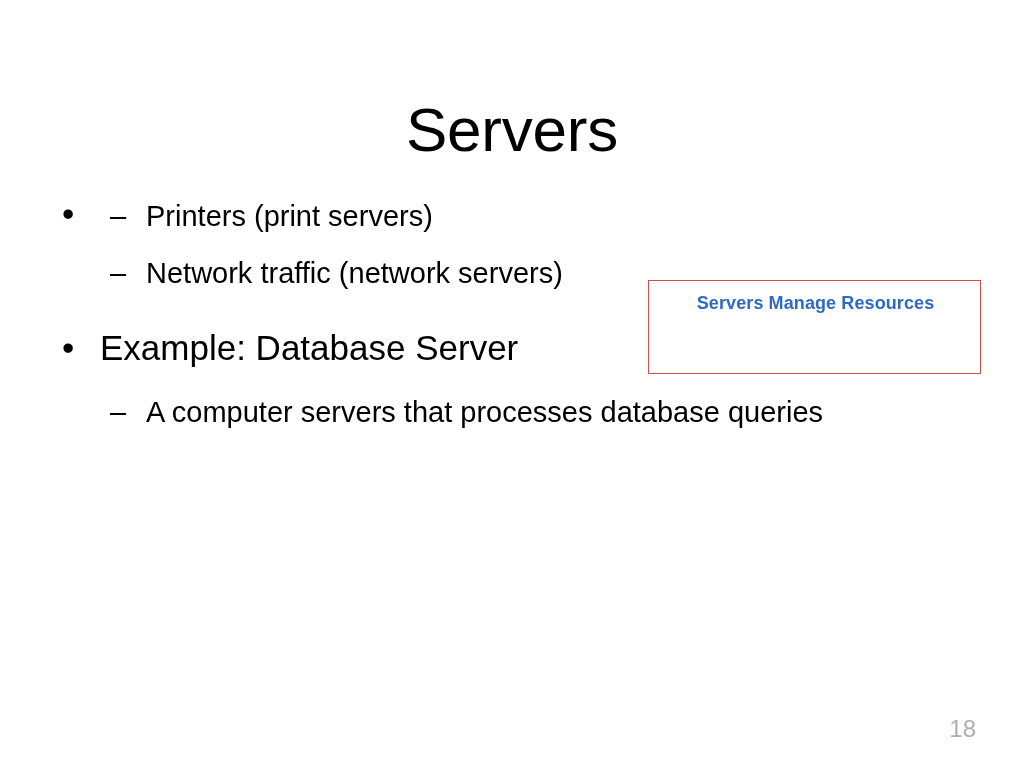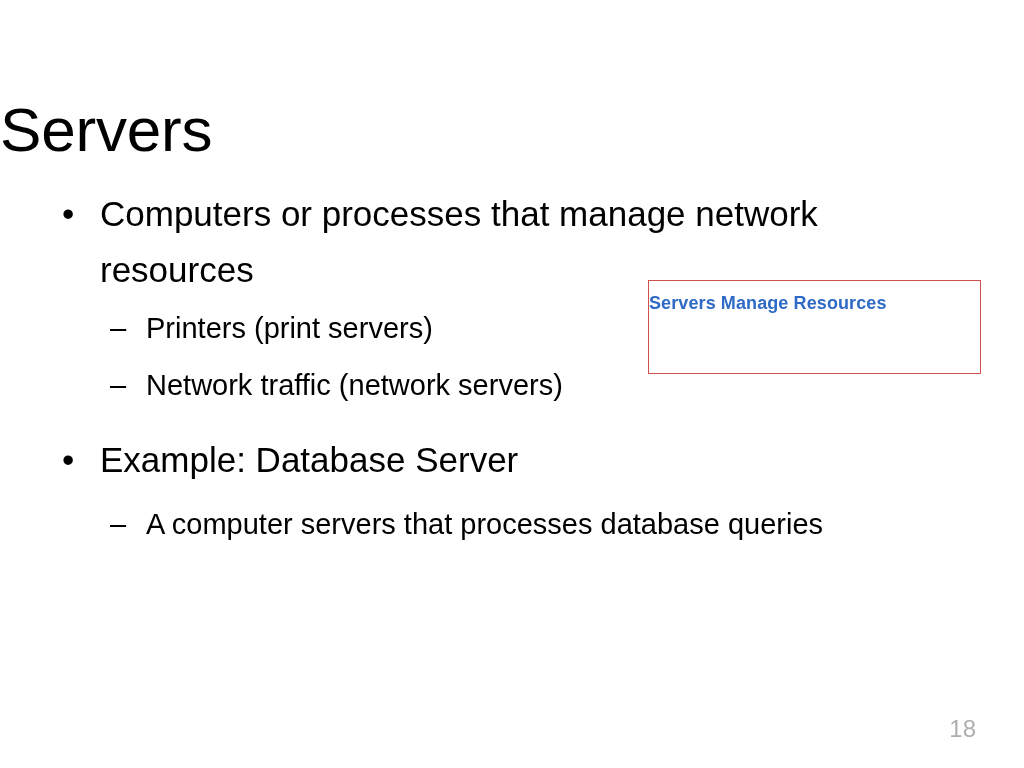--- a/index.html
+++ b/index.html
@@ -17,21 +17,21 @@
     background: #ffffff;
     overflow: hidden;
   }
 
   
   .slide-title {
     position: absolute;
     left: 0;
     top: 55px;
     width: 1024px;
-    text-align: left;
+    text-align: center;
     font-size: 62px;
     font-weight: normal;
     line-height: 1.05;
     color: #000000;
     letter-spacing: -0.2px;
   }
 
   
   .body-list {
     position: absolute;
@@ -95,21 +95,21 @@
     height: 94px;
     border: 1px solid #d0504e;
     background: #ffffff;
     box-sizing: border-box;
   }
   .callout-text {
     position: absolute;
     left: 0;
     top: 12px;
     width: 333px;
-    text-align: left;
+    text-align: center;
     font-size: 18px;
     font-weight: bold;
     color: #2e6ac6;
     letter-spacing: 0.1px;
   }
 
   
   .page-number {
     position: absolute;
     right: 48px;
@@ -122,21 +122,20 @@
 <body>
 
 <div class="slide">
 
   <h1 class="slide-title">Servers</h1>
 
   <div class="body-list">
 
     <div class="bullet-l1">
       <span class="marker">•</span>
-      <span class="bullet-text">Computers or processes that manage network resources</span>
     </div>
 
     <div class="bullet-l2 gap-before-l2">
       <span class="marker">–</span>
     </div>
 
     <div class="bullet-l2">
       <span class="marker">–</span>
       <span class="bullet-text">Printers (print servers)</span>
     </div>

